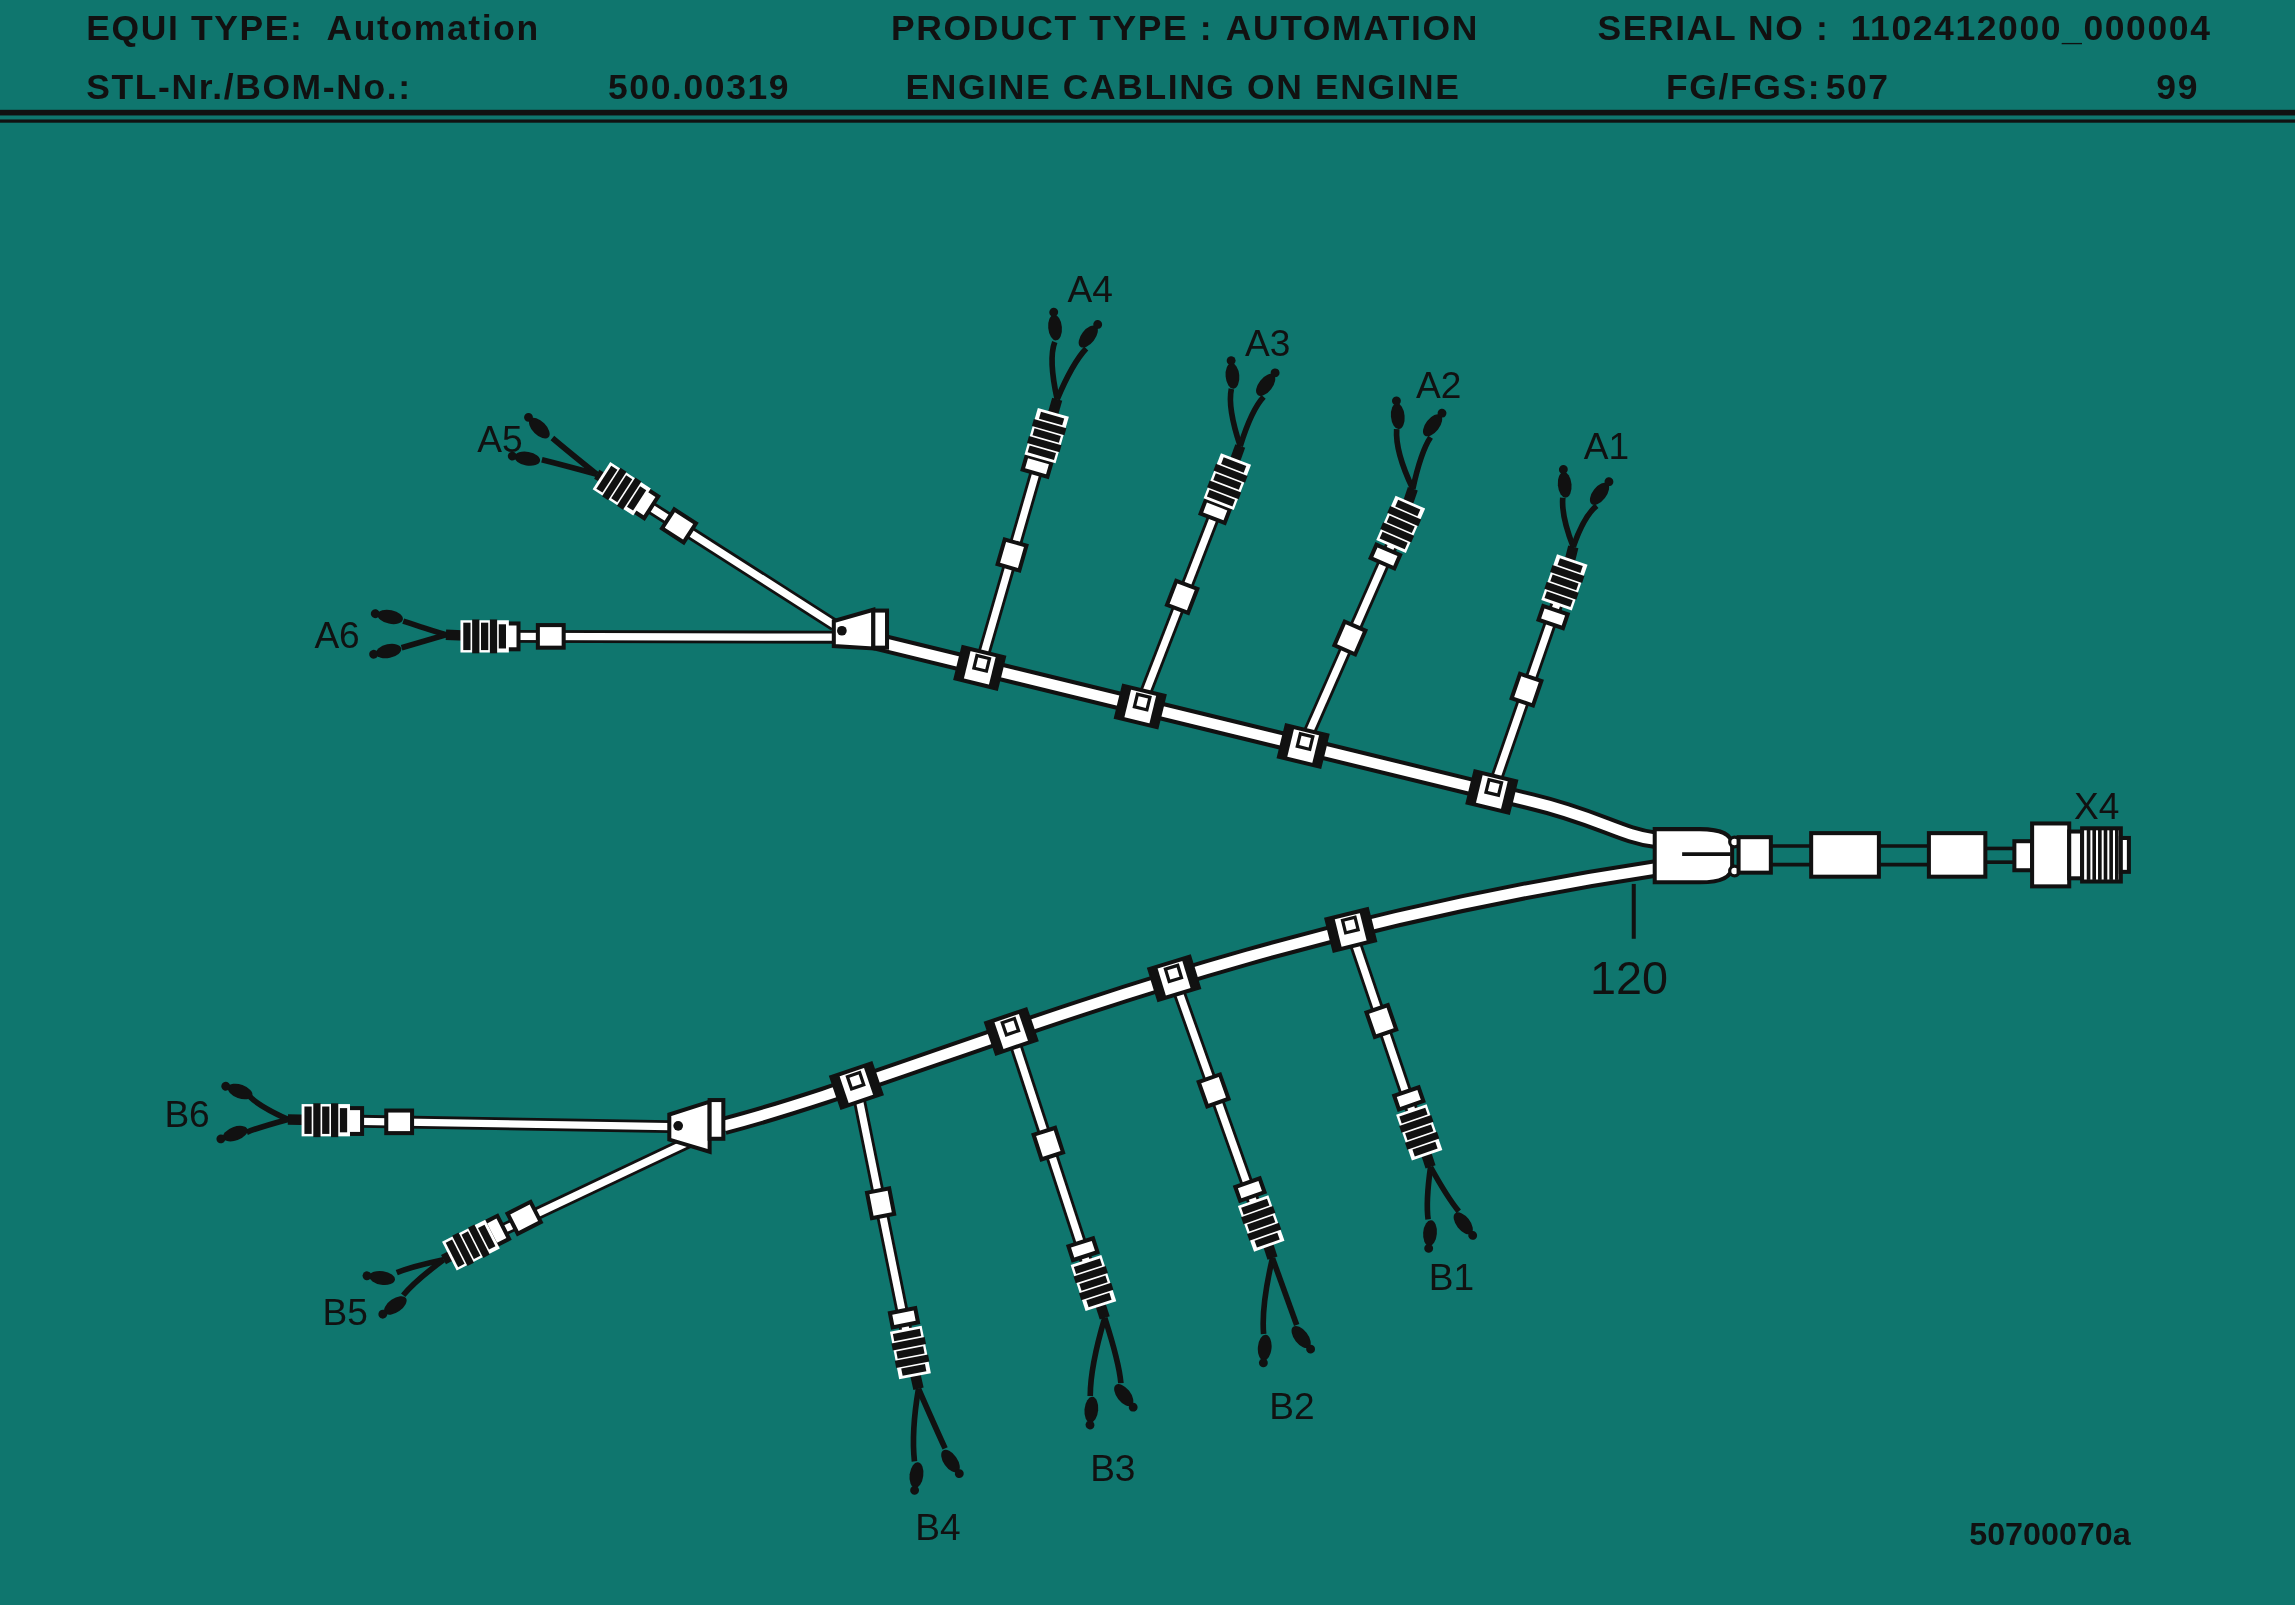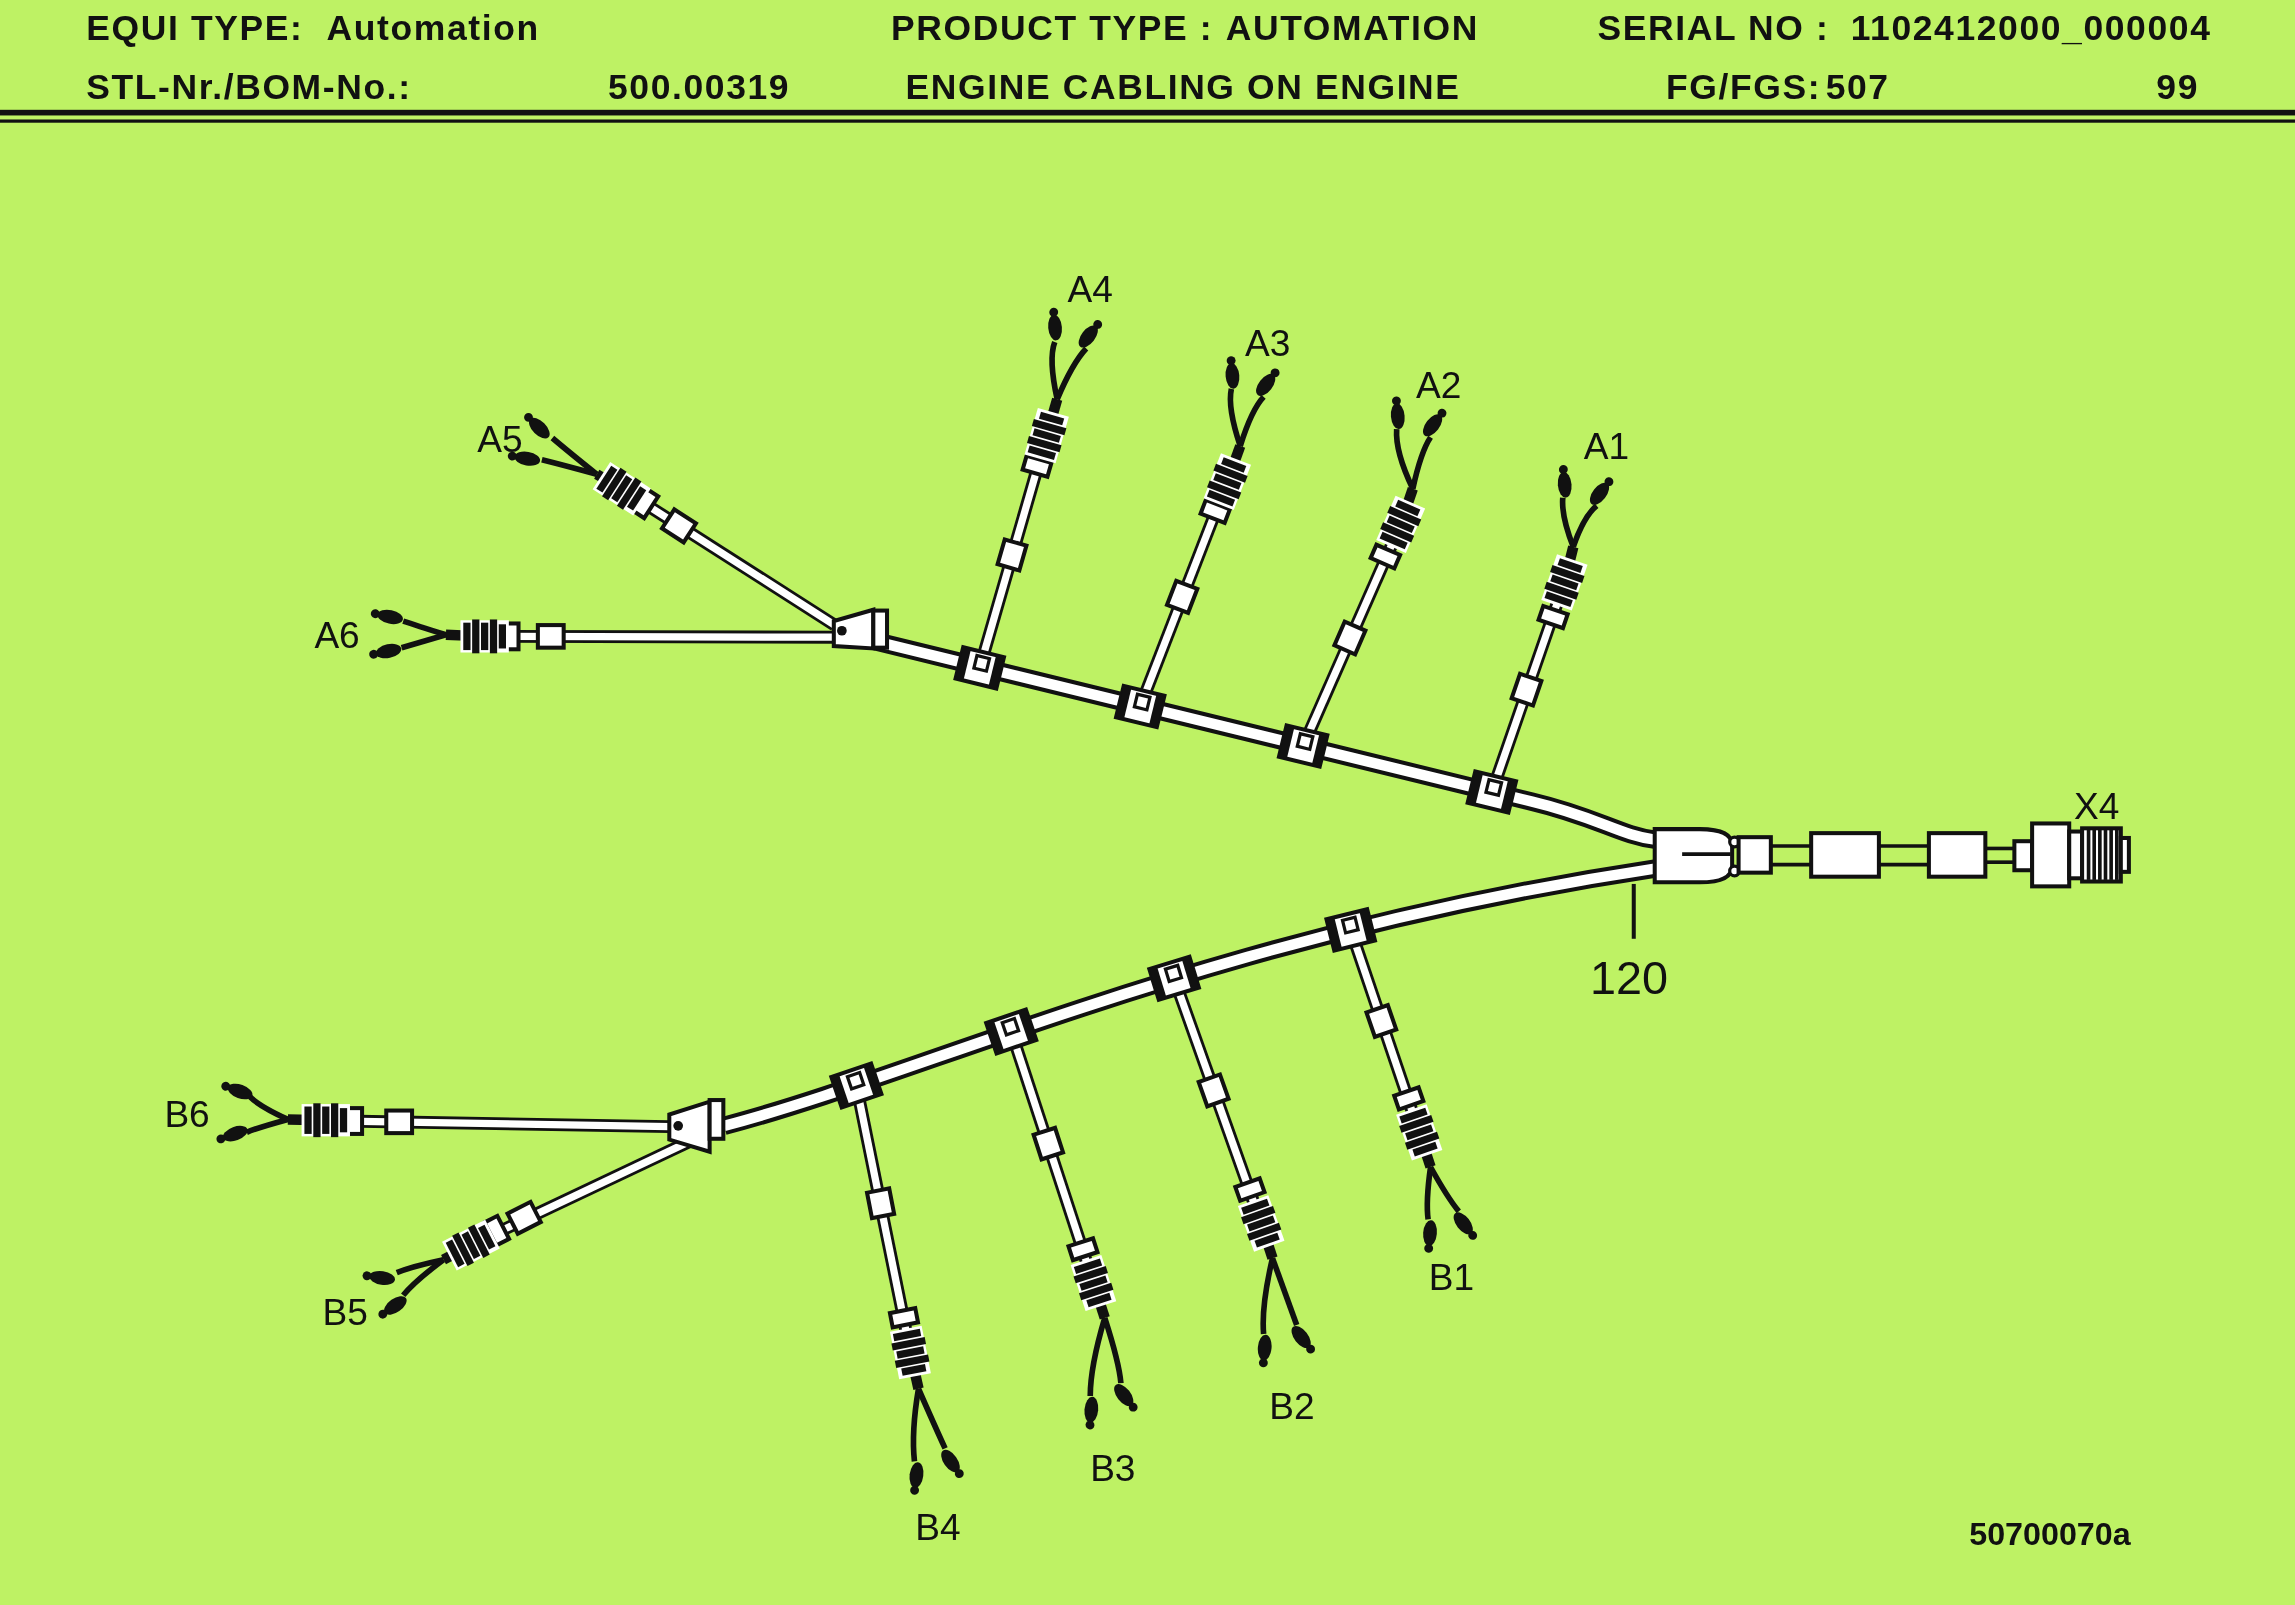--- a/index.html
+++ b/index.html
@@ -1,16 +1,16 @@
 <!DOCTYPE html>
 <html style="font-size:13px"><head>
 <meta charset="utf-8">
 <style>
   html,body{margin:0;padding:0;background:#fff;}
-  .page{position:relative;width:2295px;height:1605px;background:#bef264;overflow:hidden;
+  .page{position:relative;width:2295px;height:1605px;background:#0f766e;overflow:hidden;
         font-family:"Liberation Sans",sans-serif;}
   svg text{font-family:"Liberation Sans",sans-serif;fill:#111;}
   .hdr{font-size:44px;font-weight:700;letter-spacing:2px;}
   .lbl{font-size:46px;font-weight:400;}
   .callout{font-size:58px;font-weight:400;}
   .dwg{font-size:40px;font-weight:700;}
   .To{stroke:#111;stroke-width:23;fill:none;}
   .Ti{stroke:#fff;stroke-width:13;fill:none;}
   .to{stroke:#111;stroke-width:16;fill:none;}
   .ti{stroke:#fff;stroke-width:9;fill:none;}

